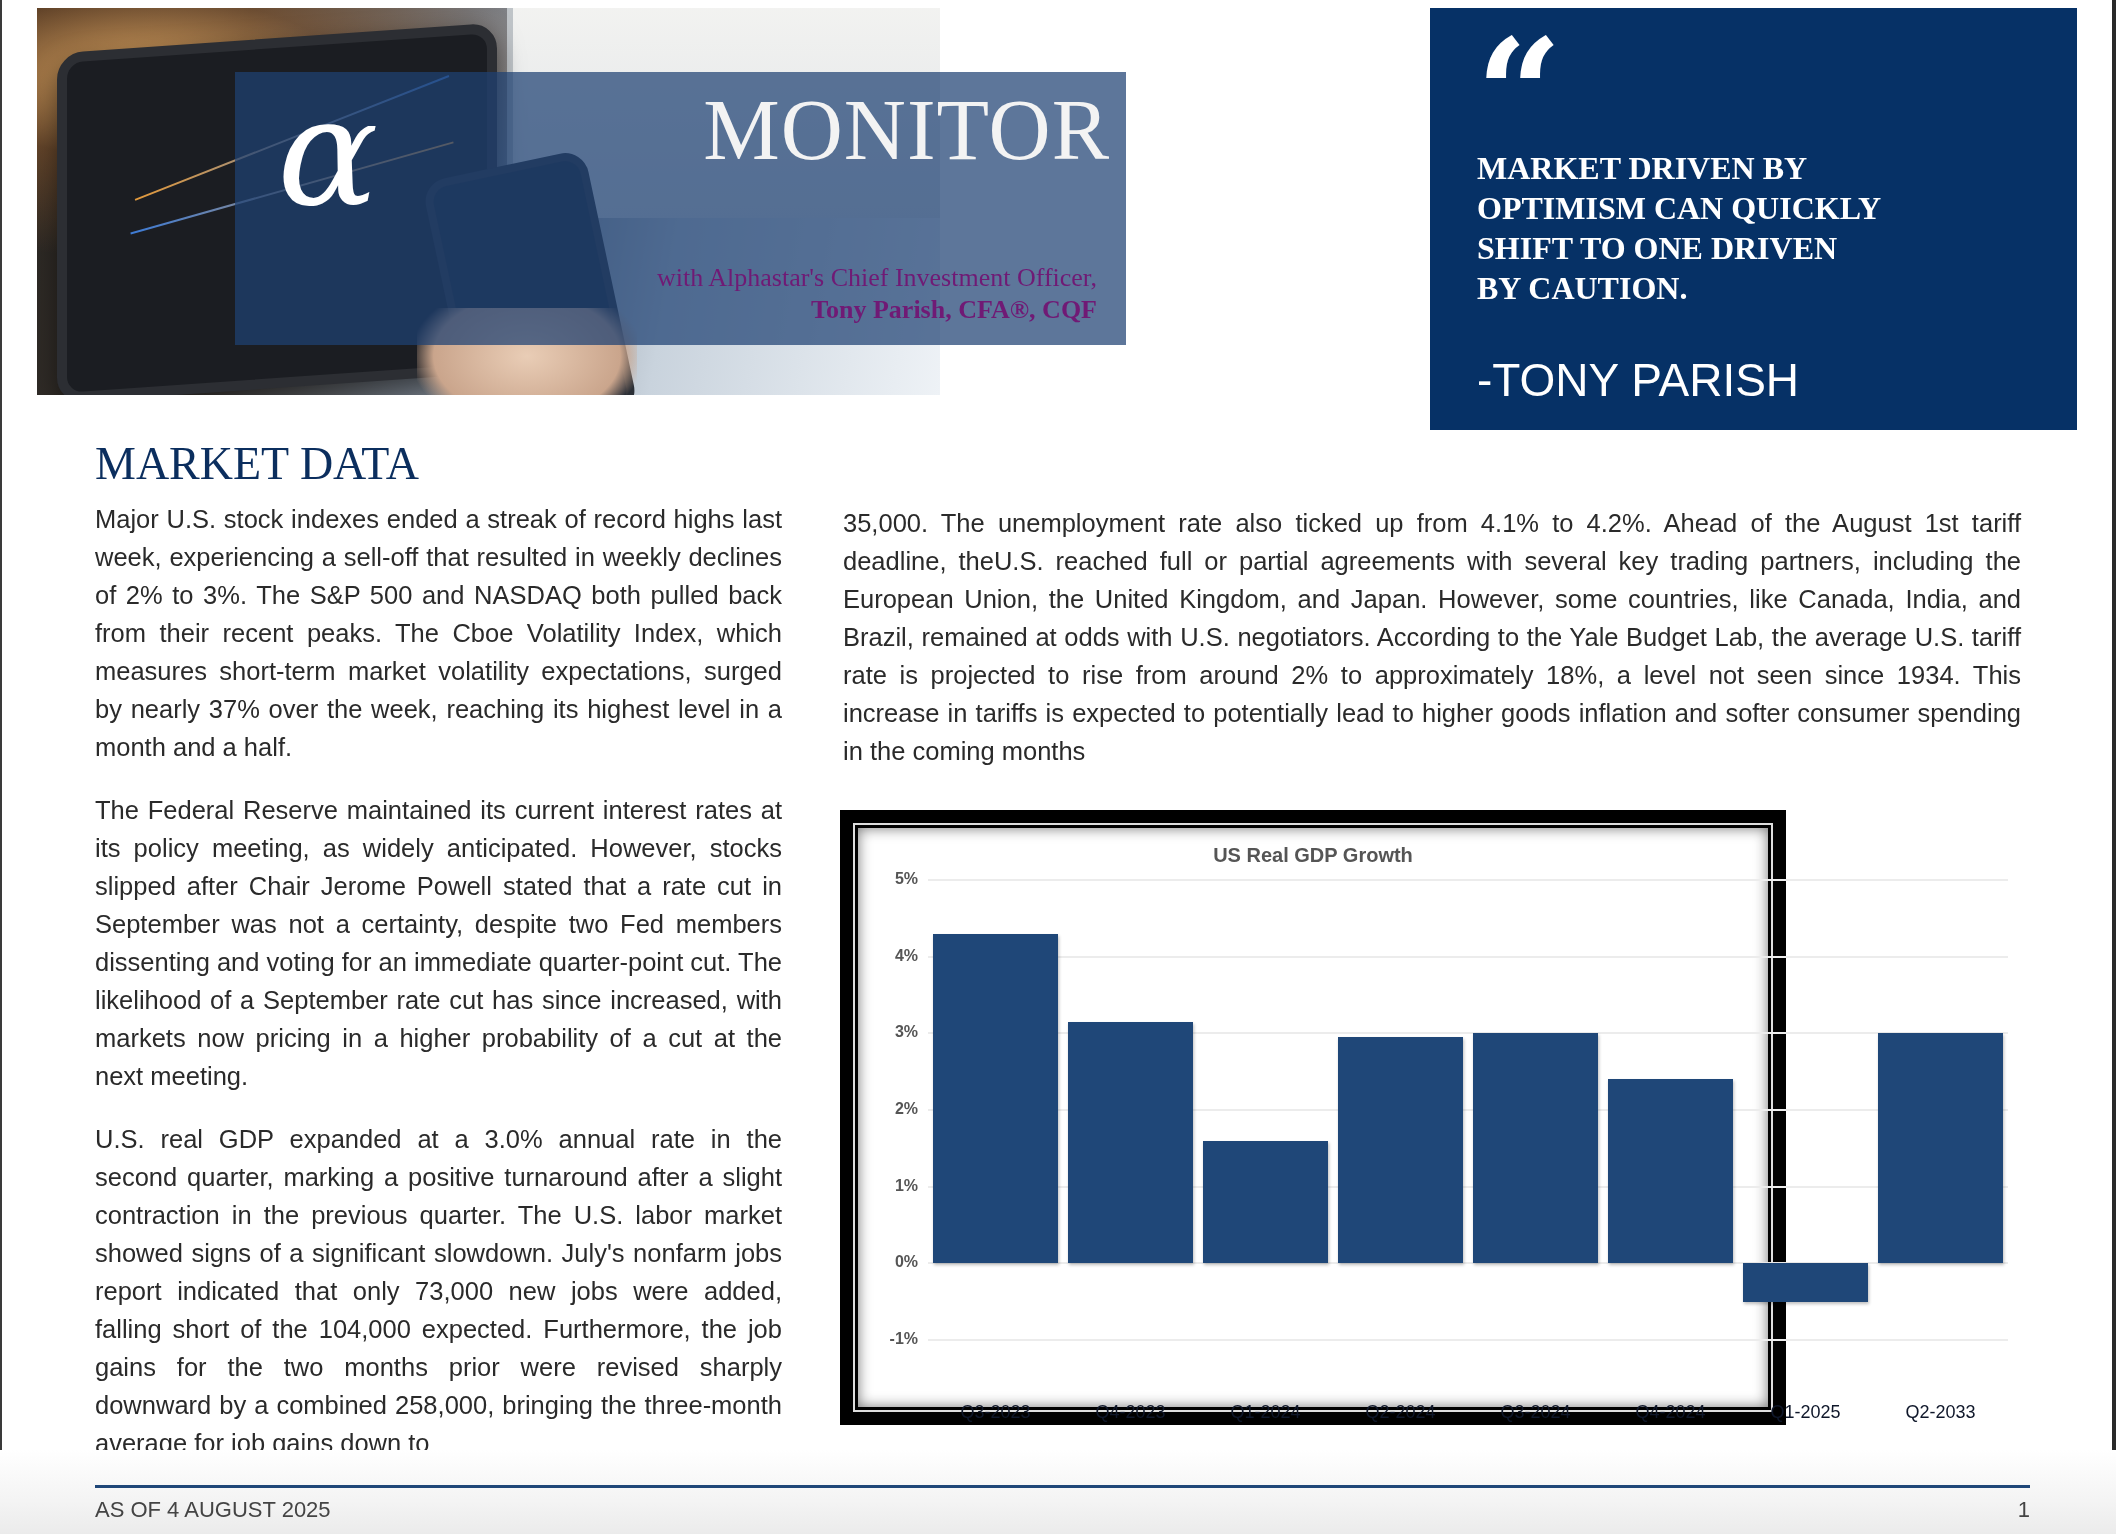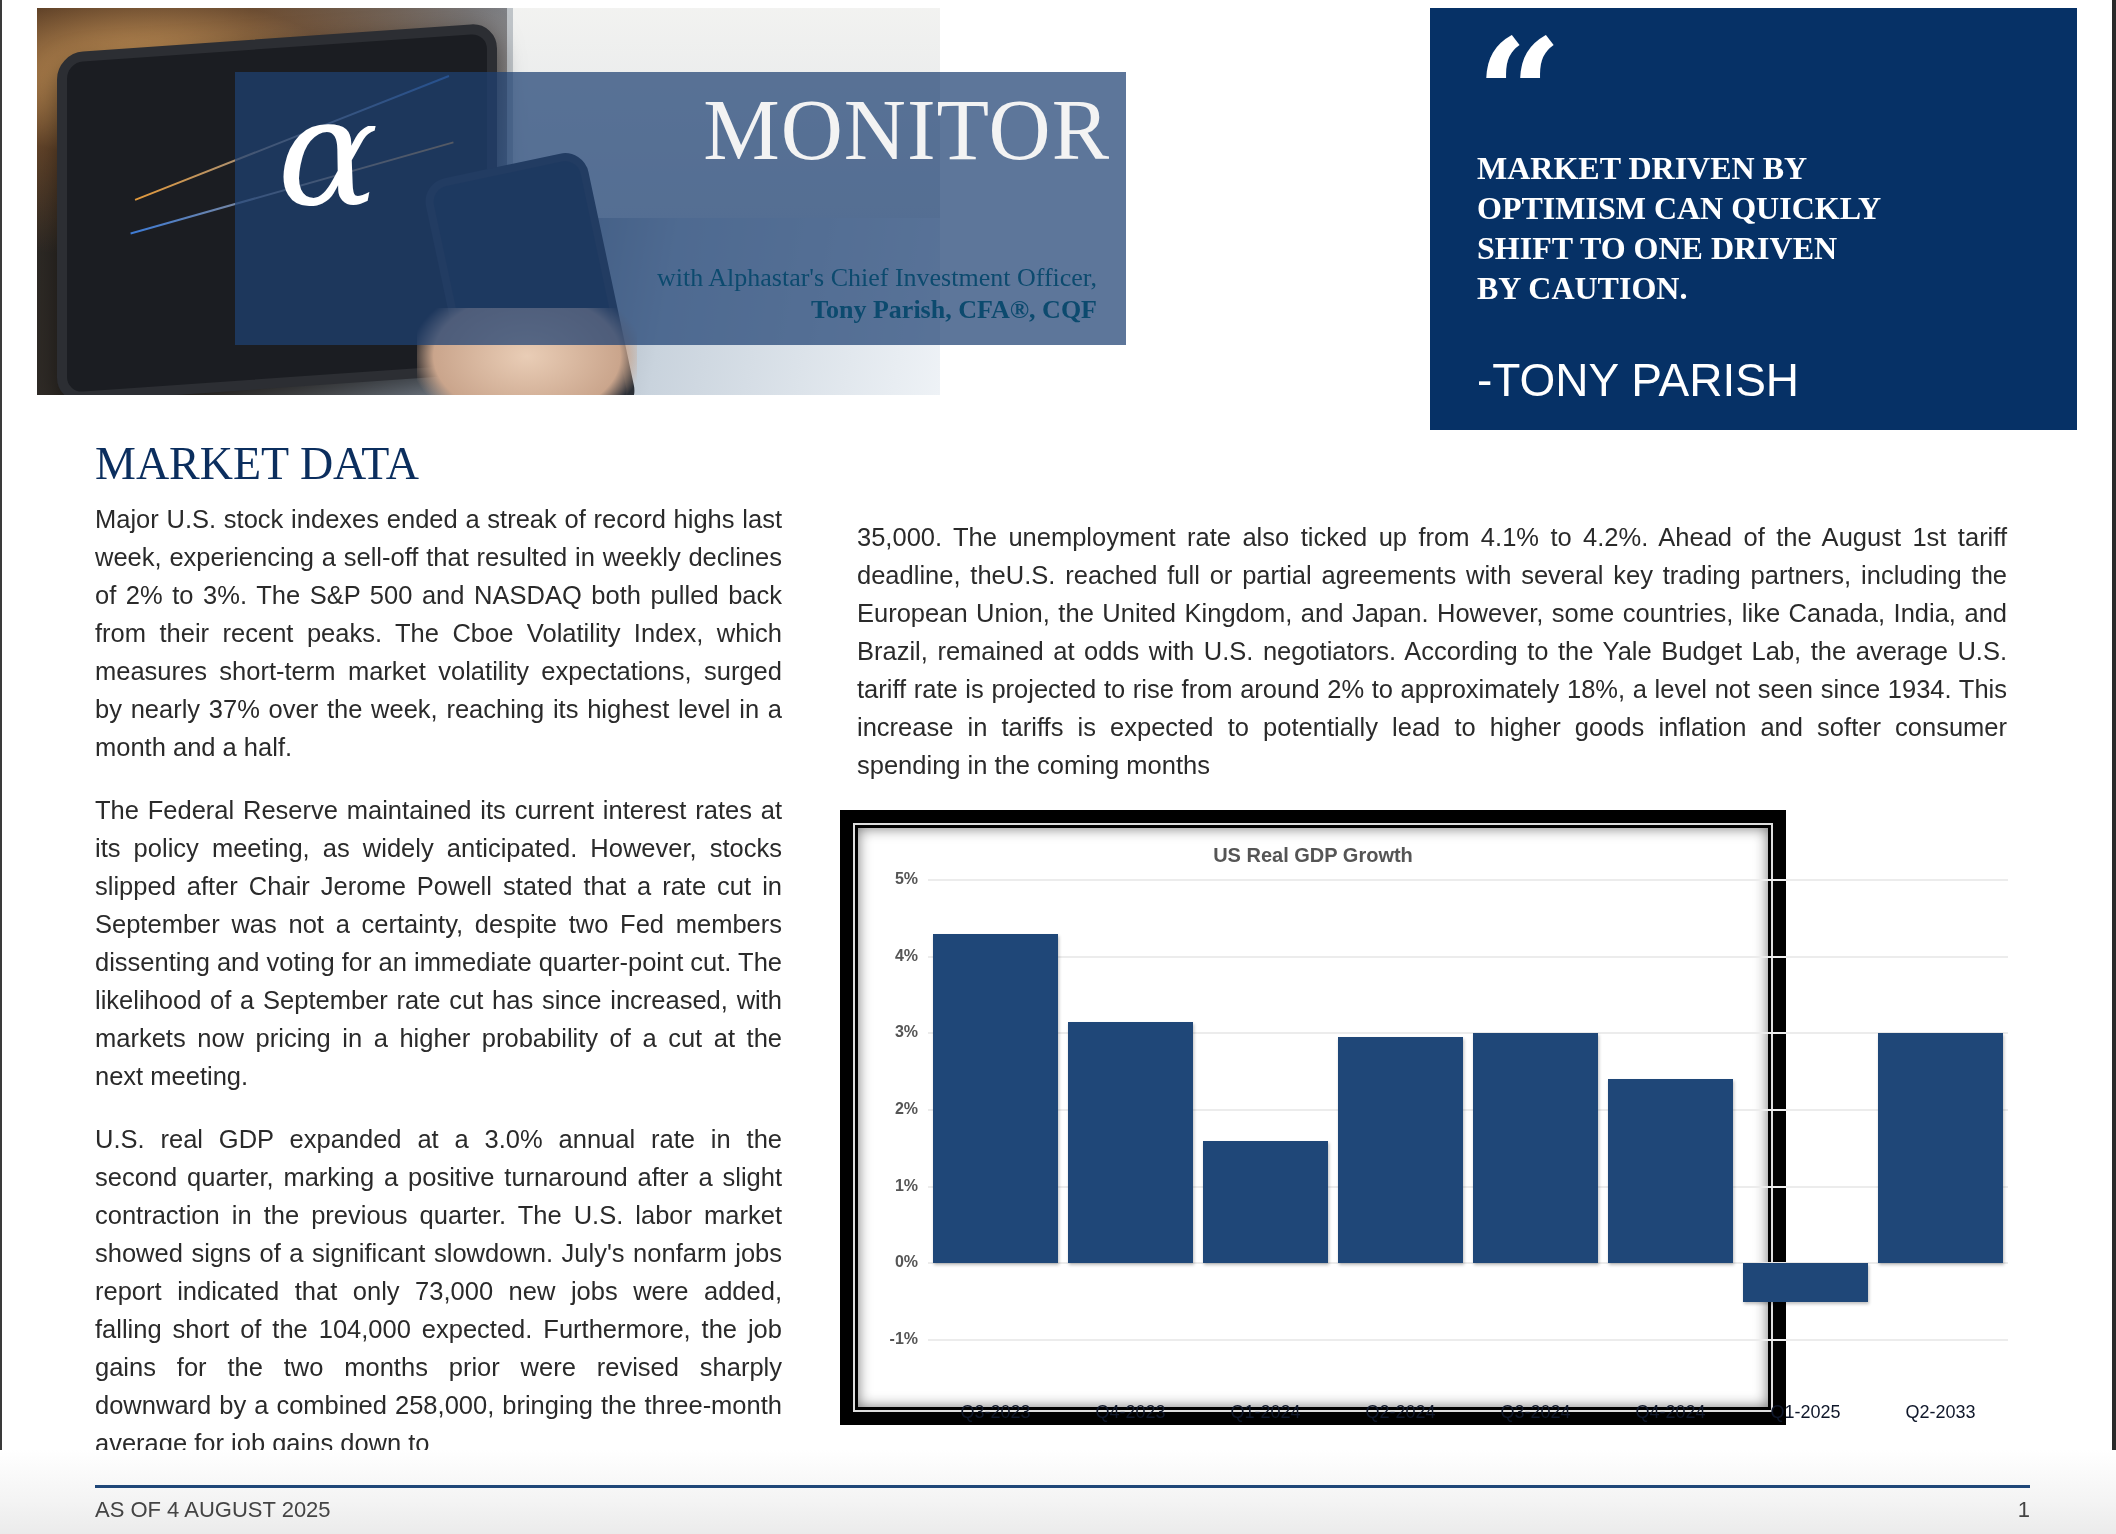--- a/index.html
+++ b/index.html
@@ -50,21 +50,21 @@
     font-family:"DejaVu Serif", serif; font-style:italic; color:#fff;
     font-size:150px; line-height:160px; text-align:center;
   }
   .title-block {
     position:absolute; right:1006px; top:92px; text-align:right;
     font-family:"Liberation Serif", "DejaVu Serif", serif; color:#f3f3f3;
   }
   .title-line { font-size:86px; line-height:76px; letter-spacing:1px; }
   .subtitle {
     position:absolute; right:1019px; top:262px; text-align:right;
-    font-family:"Liberation Serif", "DejaVu Serif", serif; color:#0c4a6e;
+    font-family:"Liberation Serif", "DejaVu Serif", serif; color:#701a75;
     font-size:26px; line-height:32px;
   }
   .subtitle .name { font-weight:bold; }
 
   
   .quote-box {
     position:absolute; left:1430px; top:8px; width:647px; height:422px;
     background:#063166;
   }
   .quote-mark {
@@ -92,21 +92,21 @@
 
   .body-text {
     font-family:"Liberation Sans", "DejaVu Sans", sans-serif;
     font-size:25.5px; line-height:38px; color:#2a2a2a;
     text-align:justify; margin:0;
   }
   .left-col { position:absolute; left:95px; top:500px; width:687px; }
   .left-col p { margin:0 0 25px 0; }
   .left-col p:last-child { text-align-last:left; }
   .right-col { position:absolute; left:839px; top:500px; width:1186px; }
-  .right-col p { margin:18px; text-align-last:left; }
+  .right-col p { margin:4px; text-align-last:left; }
 
   
   .chart-frame {
     position:absolute; left:840px; top:810px; width:946px; height:615px;
     box-sizing:border-box; border:10px solid #000; background:#000;
   }
   .chart-inner-border {
     position:absolute; left:3px; top:3px; right:3px; bottom:3px;
     border:2px solid #ddd; background:#000;
   }

